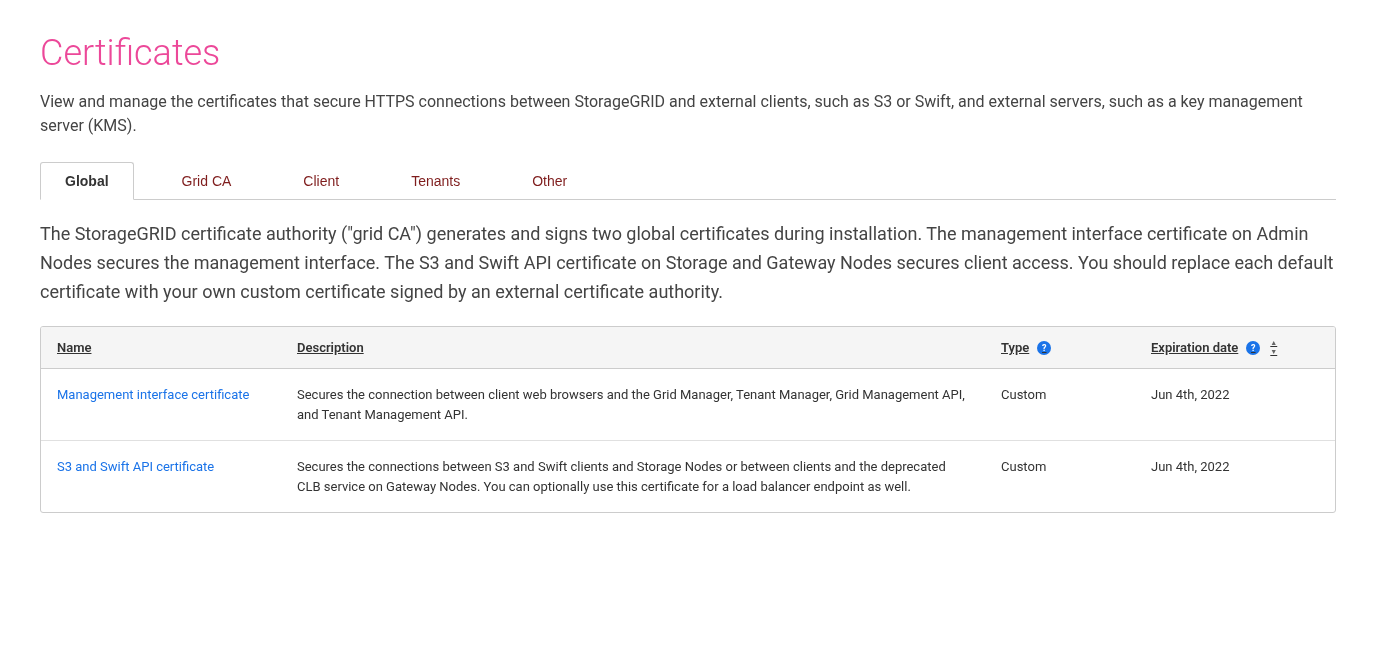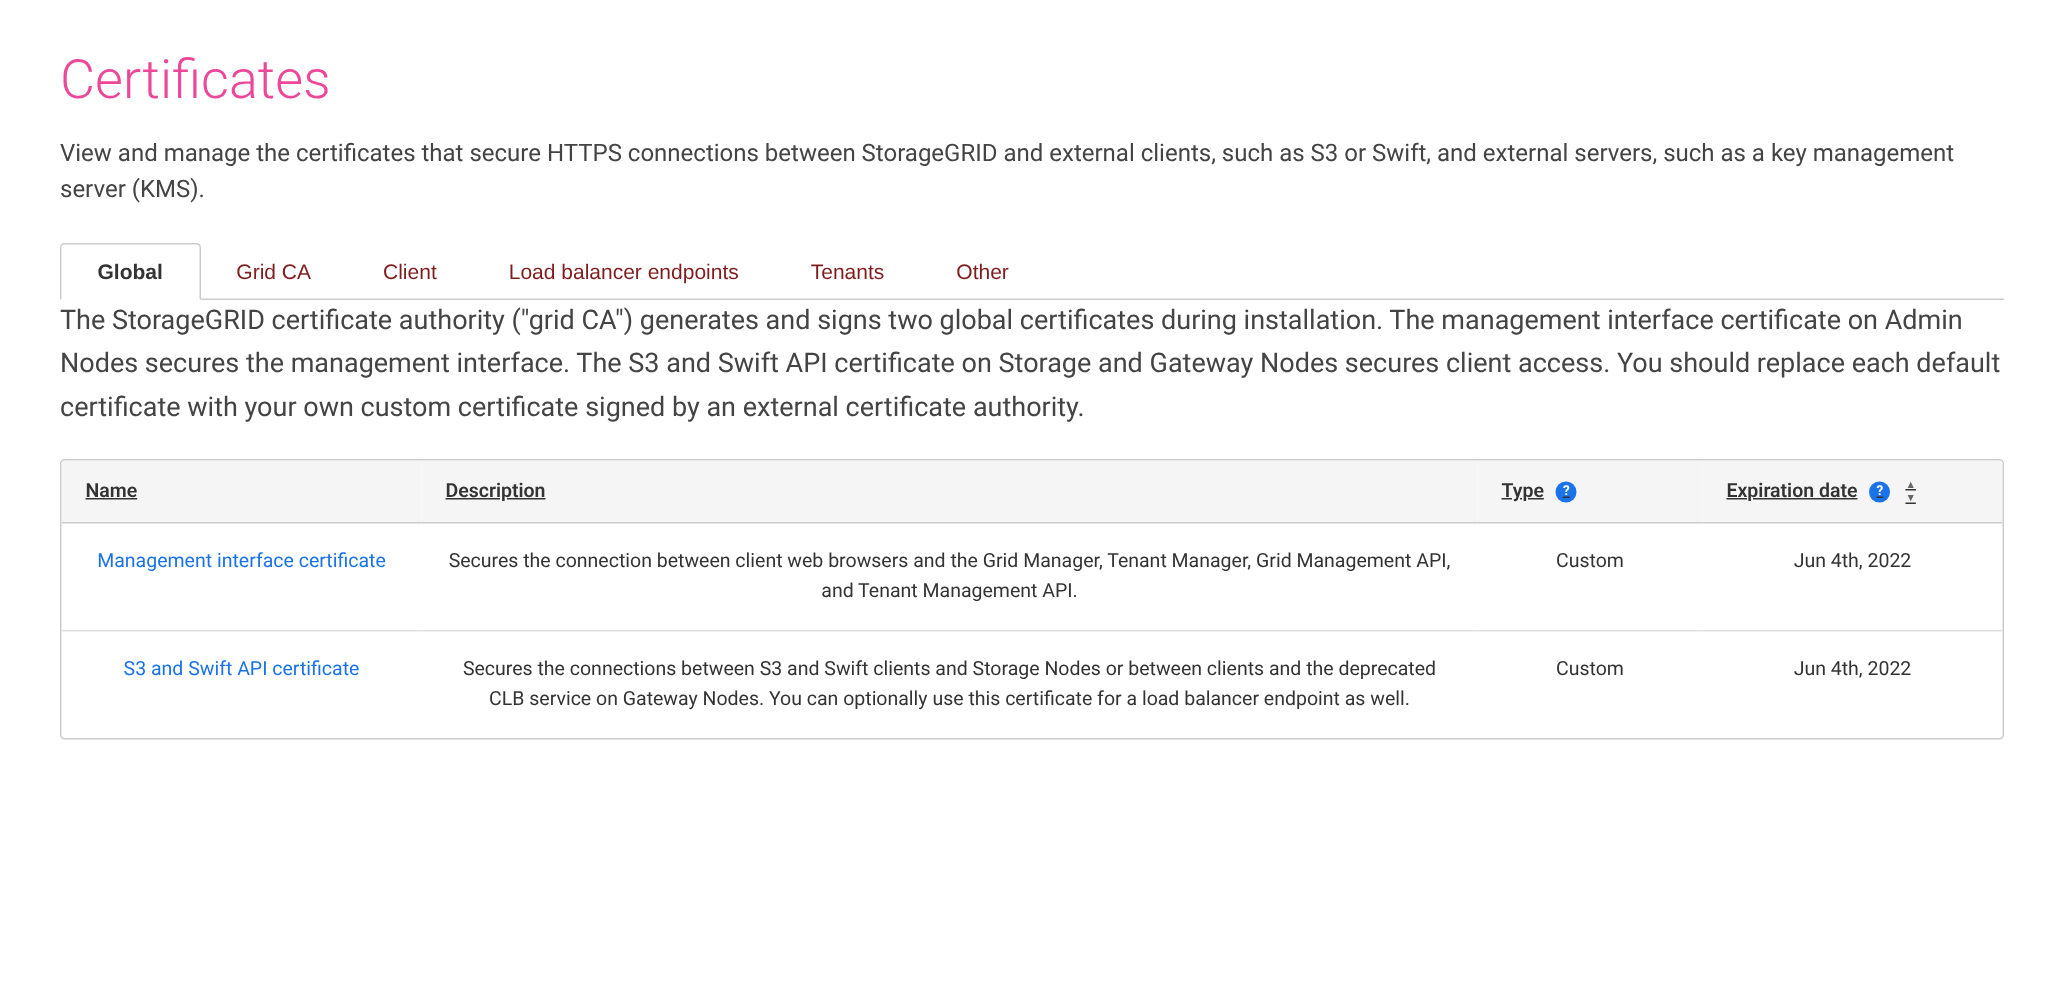--- a/index.html
+++ b/index.html
@@ -18,20 +18,22 @@
     }
     .page-subtitle {
       font-size: 16px;
       color: #444;
       margin-bottom: 24px;
       line-height: 1.5;
     }
     .tabs {
       display: flex;
       border-bottom: 1px solid #ccc;
+      margin-bottom: 20px;
+      gap: 24px;
     }
     .tab {
       padding: 10px 24px;
       font-size: 14px;
       cursor: pointer;
       color: #7f1d1d;
       border: none;
       background: none;
       position: relative;
       white-space: nowrap;
@@ -109,21 +111,20 @@
       font-size: 7px;
       color: #666;
     }
     .sort-icon::after {
       content: '▼';
       font-size: 7px;
       color: #666;
     }
     tbody tr {
       border-bottom: 1px solid #e0e0e0;
-      text-align: center;
     }
     tbody tr:last-child {
       border-bottom: none;
     }
     tbody td {
       padding: 16px;
       vertical-align: top;
       font-size: 13px;
       color: #333;
       line-height: 1.5;
@@ -140,21 +141,20 @@
 </head>
 <body>
 
 <h1 class="page-title">Certificates</h1>
 <p class="page-subtitle">View and manage the certificates that secure HTTPS connections between StorageGRID and external clients, such as S3 or Swift, and external servers, such as a key management server (KMS).</p>
 
 <div class="tabs">
   <button class="tab active">Global</button>
   <button class="tab">Grid CA</button>
   <button class="tab">Client</button>
-  <button class="tab">Load balancer endpoints</button>
   <button class="tab">Tenants</button>
   <button class="tab">Other</button>
 </div>
 
 <p class="description-text">The StorageGRID certificate authority ("grid CA") generates and signs two global certificates during installation. The management interface certificate on Admin Nodes secures the management interface. The S3 and Swift API certificate on Storage and Gateway Nodes secures client access. You should replace each default certificate with your own custom certificate signed by an external certificate authority.</p>
 
 <div class="table-container">
   <table>
     <thead>
       <tr>

